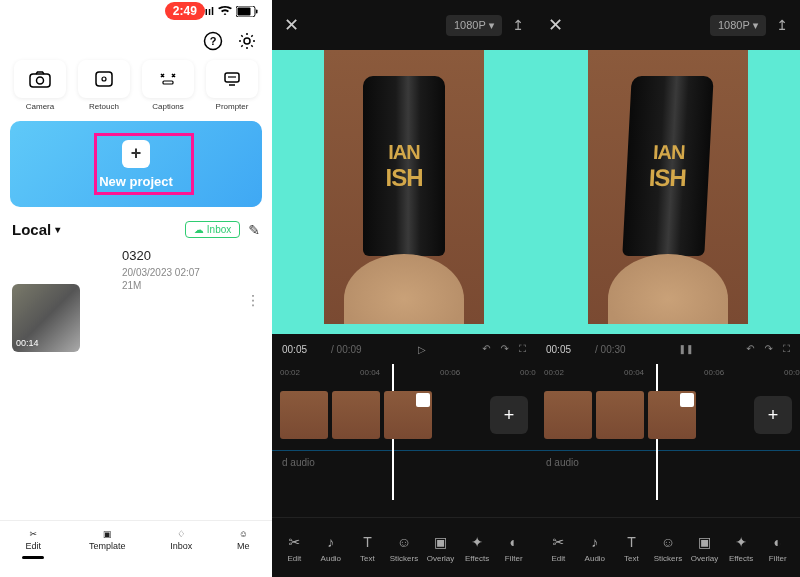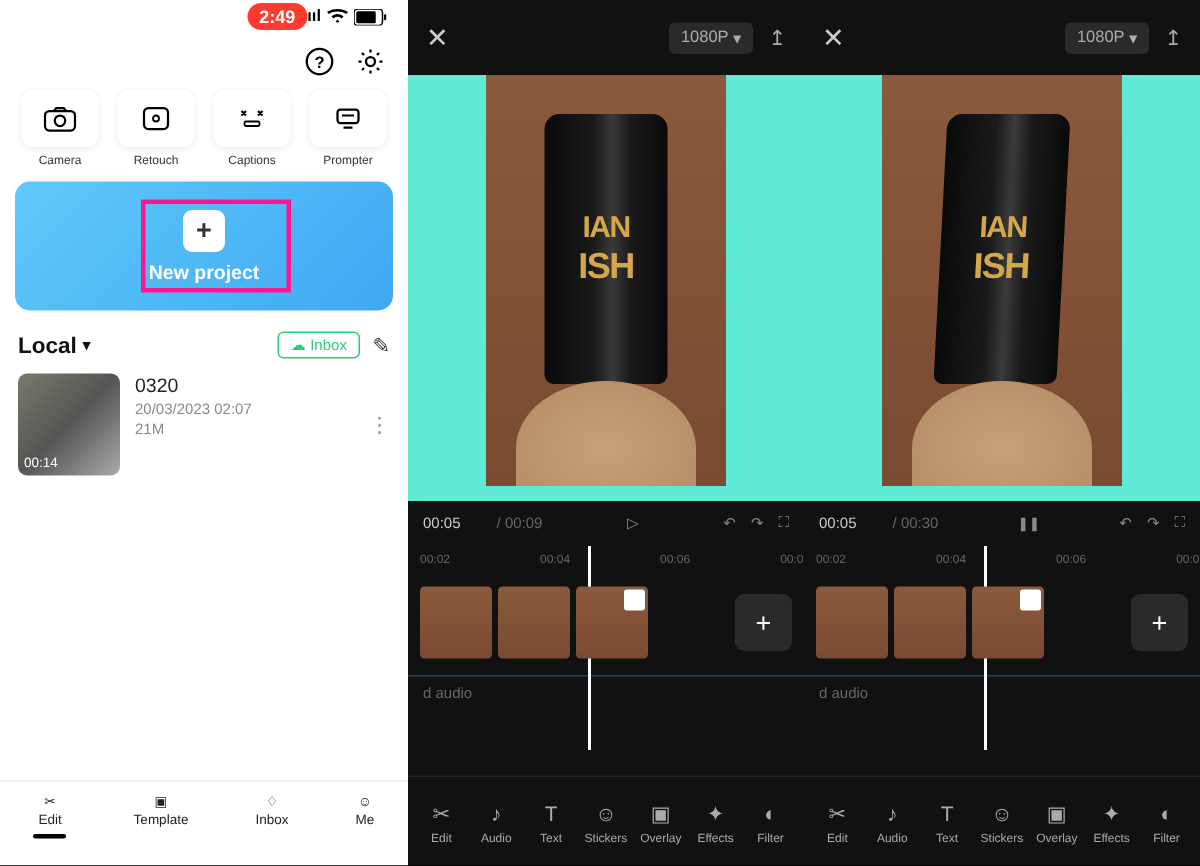--- a/index.html
+++ b/index.html
@@ -23,23 +23,23 @@
 .plus-box { width: 28px; height: 28px; background: #fff; border-radius: 6px; display: flex; align-items: center; justify-content: center; font-size: 18px; color: #333; font-weight: bold; }
 .new-project-label { color: #fff; font-size: 13px; font-weight: 600; }
 
 .local-row { display: flex; justify-content: space-between; align-items: center; padding: 0 12px 10px; }
 .local-title { font-size: 15px; font-weight: 700; color: #111; display: flex; align-items: center; gap: 4px; }
 .local-title span:last-child { font-size: 10px; }
 .cloud-badge { border: 1px solid #2ecc71; color: #2ecc71; font-size: 10px; padding: 2px 8px; border-radius: 4px; display: flex; align-items: center; gap: 3px; }
 .pencil { font-size: 14px; color: #333; }
 
 .project-item { display: flex; gap: 10px; padding: 0 12px; align-items: flex-start; }
-.thumb { width: 68px; height: 68px; background: linear-gradient(135deg, #7a7a6a 0%, #555 50%, #aaa 100%); border-radius: 6px; position: relative; filter: blur(0.5px); }
+.thumb { width: 68px; height: 68px; background: linear-gradient(135deg, #7a7a6a 0%, #555 50%, #aaa 100%); border-radius: 6px; position: relative; filter: blur(0.5px); margin-top: 36px; }
 .thumb-time { position: absolute; bottom: 4px; left: 4px; font-size: 9px; color: #fff; }
-.proj-meta { flex: 1; display: flex; flex-direction: column; gap: 2px; font-size: 10px; color: #888; }
+.proj-meta { flex: 1; display: flex; flex-direction: column; gap: 2px; font-size: 10px; color: #888; margin-left: 32px; }
 .proj-title { font-size: 13px; color: #222; font-weight: 500; margin-bottom: 2px; }
 .proj-dots { color: #888; font-size: 14px; align-self: center; }
 
 .bottom-nav { margin-top: auto; display: flex; justify-content: space-around; padding: 8px 0 18px; border-top: 1px solid #eee; }
 .nav-item { display: flex; flex-direction: column; align-items: center; gap: 2px; font-size: 9px; color: #222; }
 .nav-item.active::after { content:""; height: 3px; width: 22px; background: #000; border-radius: 2px; margin-top: 3px; }
 
 
 .editor { width: 264px; height: 577px; background: #111; display: flex; flex-direction: column; color: #ccc; }
 .ed-top { height: 50px; display: flex; align-items: center; justify-content: space-between; padding: 0 12px; }

